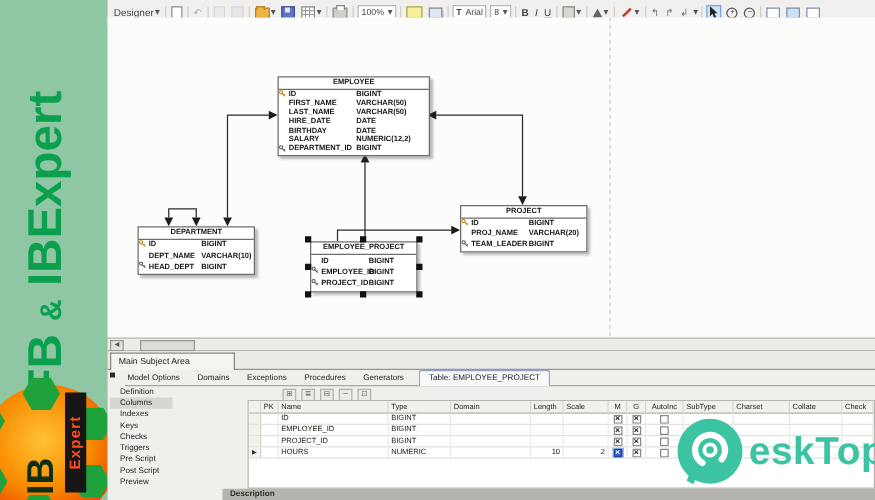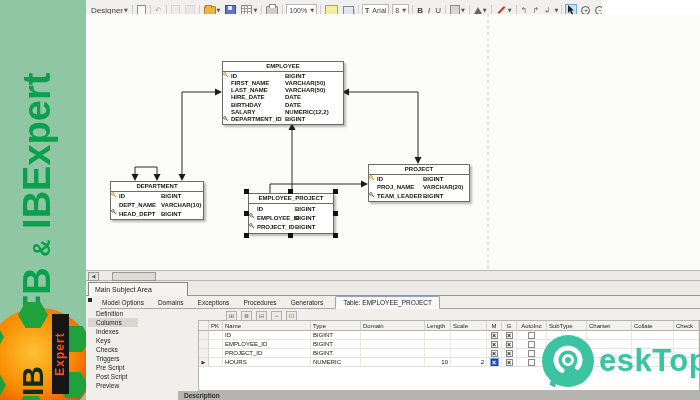--- a/index.html
+++ b/index.html
@@ -15,21 +15,21 @@
   .logo{position:absolute;left:-16px;top:308px;width:110px;height:110px;border-radius:50%;
         background:radial-gradient(circle at 45% 40%,#ffc233 0%,#f88a00 45%,#e84200 78%,#d63600 100%);}
   .hex{position:absolute;background:#1fa23c;clip-path:polygon(25% 0,75% 0,100% 50%,75% 100%,25% 100%,0 50%);width:30px;height:26px;}
   .logo-ib{position:absolute;left:16px;top:396px;transform:rotate(-90deg);transform-origin:0 0;
            font-size:30px;font-weight:bold;color:#0e2e14;z-index:3;}
   .logo-expert{position:absolute;left:52px;top:314px;width:17px;height:80px;background:#161616;z-index:3;overflow:hidden;}
   .logo-expert span{position:absolute;left:0;top:80px;width:80px;height:17px;line-height:17px;text-align:center;
            transform:rotate(-90deg);transform-origin:0 0;color:#ff4d1f;font-size:12px;font-weight:bold;letter-spacing:1px;}
 
   
-  .toolbar{position:absolute;left:86px;top:0;width:516px;height:14px;background:#f1f0ee;border-bottom:1px solid #d9d8d4;
+  .toolbar{position:absolute;left:86px;top:0;width:614px;height:14px;background:#f1f0ee;border-bottom:1px solid #d9d8d4;
            display:flex;align-items:center;gap:3px;padding:10px 4px;font-size:8px;color:#444;box-sizing:border-box;overflow:hidden;}
   .tsep{width:1px;height:10px;background:#cfcec9;flex:0 0 1px;}
   .tbtn{height:12px;display:flex;align-items:center;gap:1px;padding:0 1px;flex:0 0 auto;}
   .darr{font-size:5px;color:#555;}
   .combo{background:#fff;border:1px solid #b9b8b2;height:10px;display:flex;align-items:center;padding:0 2px;font-size:7px;gap:3px;}
   .dis{opacity:.4;}
   .i-doc{width:7px;height:9px;background:#fff;border:1px solid #8a8a84;}
   .i-copy{width:7px;height:8px;background:#e8e8e2;border:1px solid #b5b5ae;}
   .i-paste{width:8px;height:8px;background:#d9d9e6;border:1px solid #b5b5ae;}
   .i-folder{width:10px;height:7px;background:#eeb544;border:1px solid #b97f1d;border-radius:1px;position:relative;}

